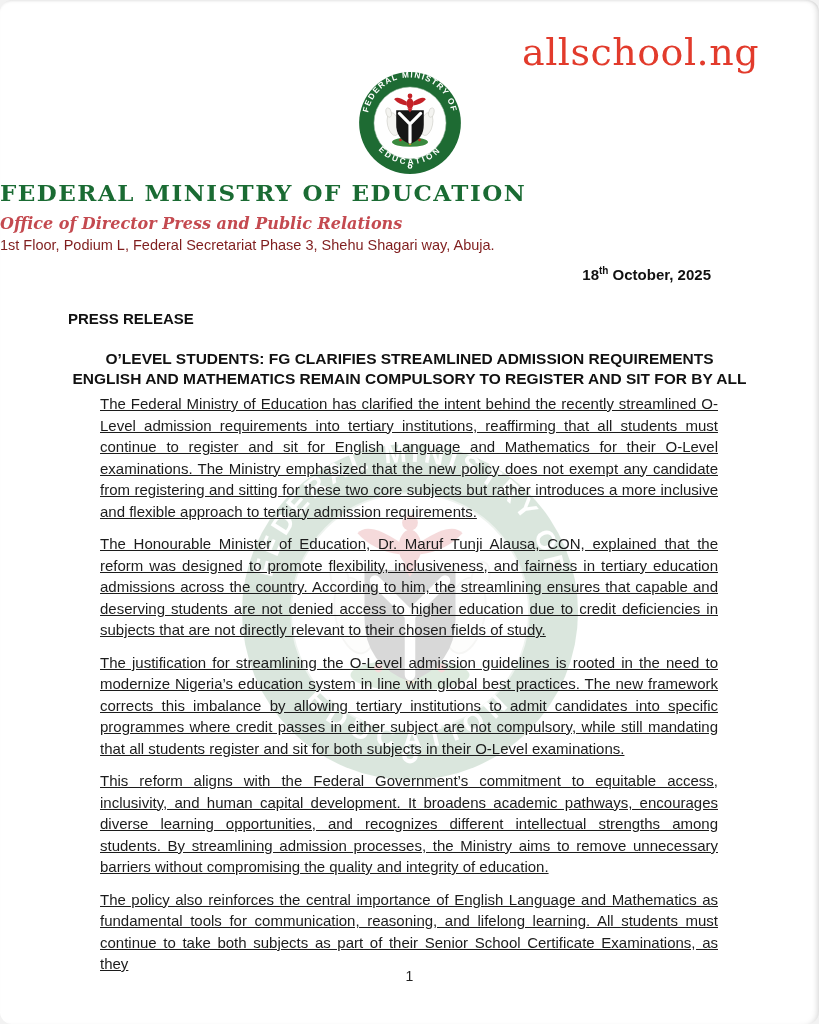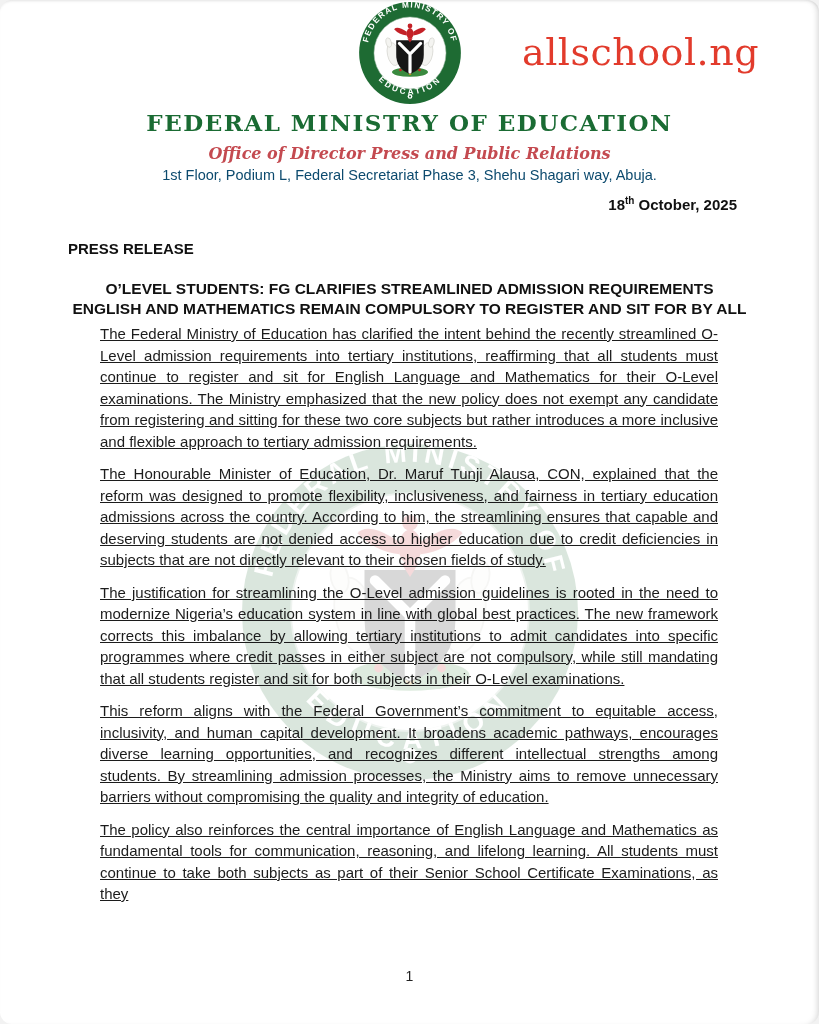--- a/index.html
+++ b/index.html
@@ -7,34 +7,34 @@
     width: 819px; height: 1024px; position: relative; background: #ffffff;
     font-family: "Liberation Sans", sans-serif; color: #1c1c1c; overflow: hidden;
     box-shadow: inset -5px 0 6px -4px rgba(0,0,0,0.18), inset 0 3px 3px -2px rgba(0,0,0,0.10);
     border-radius: 12px;
   }
   .defs-only { position: absolute; width: 0; height: 0; overflow: hidden; }
   .allschool {
     position: absolute; top: 30px; right: 60px; z-index: 2;
     font-family: "DejaVu Serif", serif; font-size: 38px; color: #e23b2c; letter-spacing: 0.5px;
   }
-  .letterhead { position: relative; z-index: 1; text-align: center; }
+  .letterhead { position: relative; z-index: 1; padding-top: 70px; text-align: left; }
   .seal-logo { width: 106px; height: 106px; display: block; margin: 0 auto; }
   .ministry-name {
     margin-top: 3px; font-family: "DejaVu Serif", serif; font-weight: bold;
     font-size: 23px; letter-spacing: 1.5px; color: #1a6b33; white-space: nowrap;
   }
   .office-line {
     font-family: "DejaVu Serif", serif; font-style: italic; font-weight: bold;
     font-size: 16px; color: #c44a50; margin-top: 8px;
   }
-  .address-line { font-size: 14.5px; color: #0c4a6e; margin-top: 4px; }
+  .address-line { font-size: 14.5px; color: #7f1d1d; margin-top: 4px; }
   .contact-line { font-size: 14.5px; margin-top: 2px; display: flex; justify-content: center; gap: 36px; }
   .contact-line b { font-weight: bold; }
-  .date-line { position: relative; z-index: 1; margin-top: 12px; padding-right: 82px; text-align: right; font-weight: bold; font-size: 15px; color: #111; }
+  .date-line { position: relative; z-index: 1; margin-top: 12px; padding-right: 108px; text-align: right; font-weight: bold; font-size: 15px; color: #111; }
   .date-line sup { font-size: 10px; }
   .pr-label { position: relative; z-index: 1; margin-top: 27px; padding-left: 68px; font-weight: bold; font-size: 15px; color: #111; }
   .headline { position: relative; z-index: 1; margin: 22px 0 0 0; text-align: center; font-size: 15.5px; font-weight: bold; line-height: 20px; color: #111; }
   .headline .tline { display: block; }
   .body-text { position: relative; z-index: 1; padding: 0 101px 0 100px; margin-top: 4px; text-decoration: underline; }
   .body-text p { margin: 0 0 11px 0; font-size: 15px; line-height: 21.5px; text-align: justify; }
   .watermark { position: absolute; left: 235px; top: 437px; width: 350px; height: 350px; opacity: 0.16; z-index: 0; }
   .page-number { position: absolute; bottom: 40px; left: 0; right: 0; text-align: center; font-size: 14px; color: #222; z-index: 1; }
   .seal-ring-text { font-family: "Liberation Sans", sans-serif; font-weight: bold; fill: #ffffff; }
 </style>

